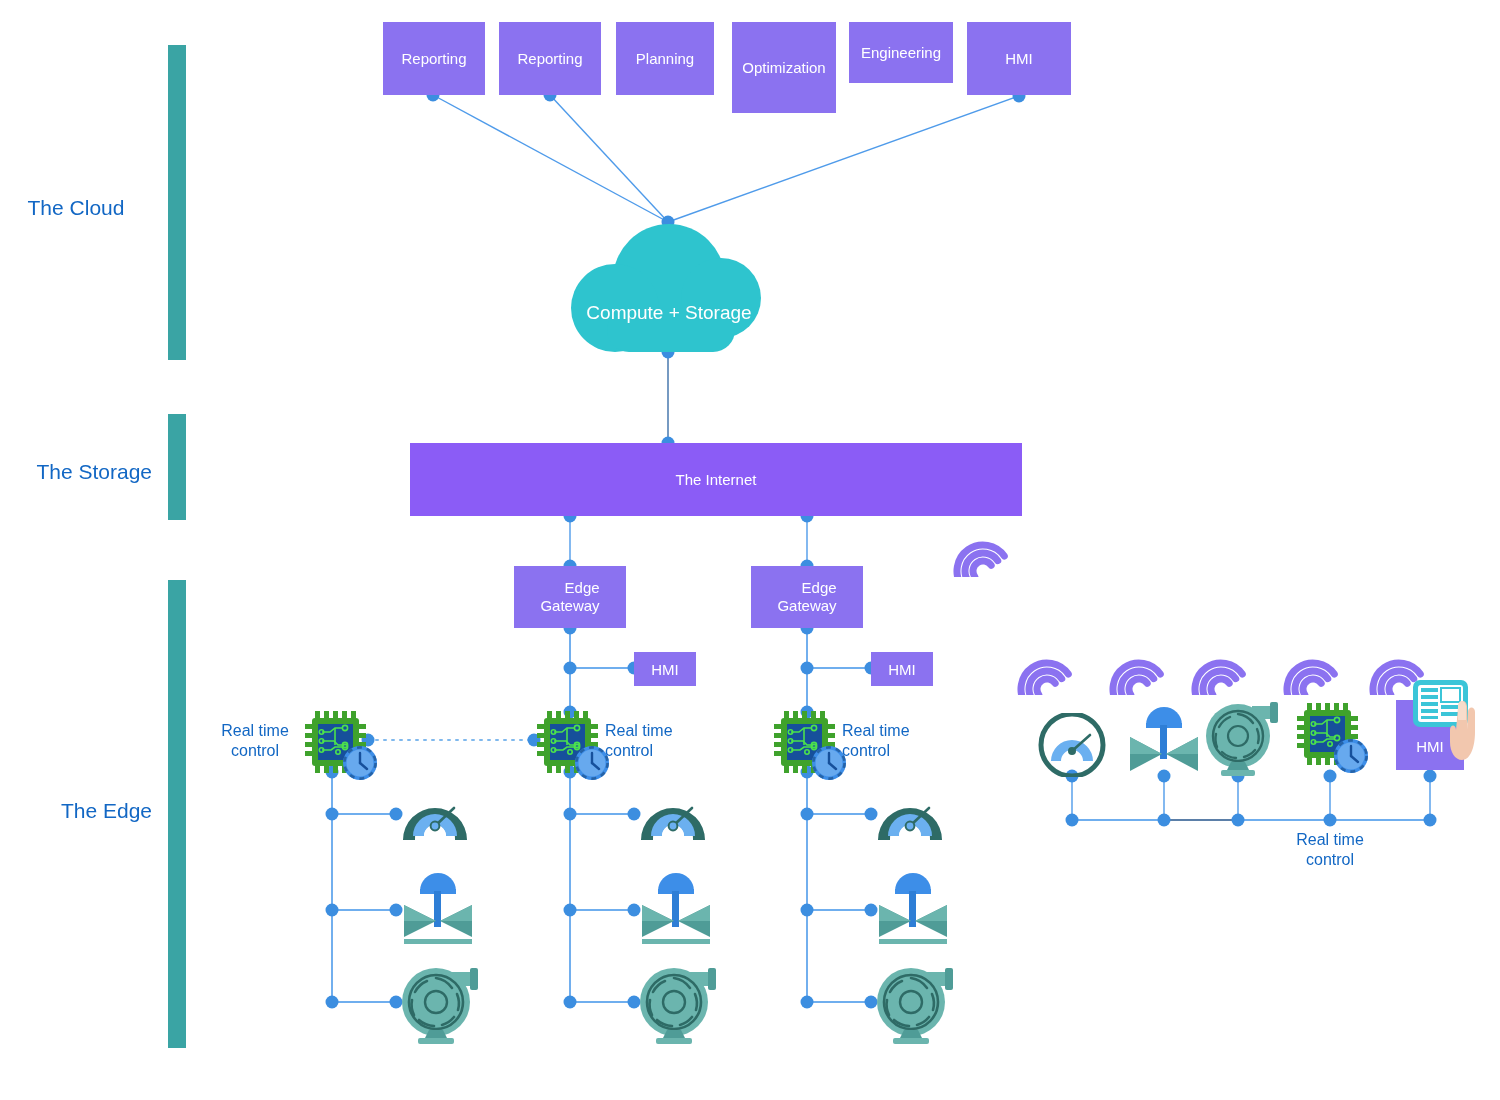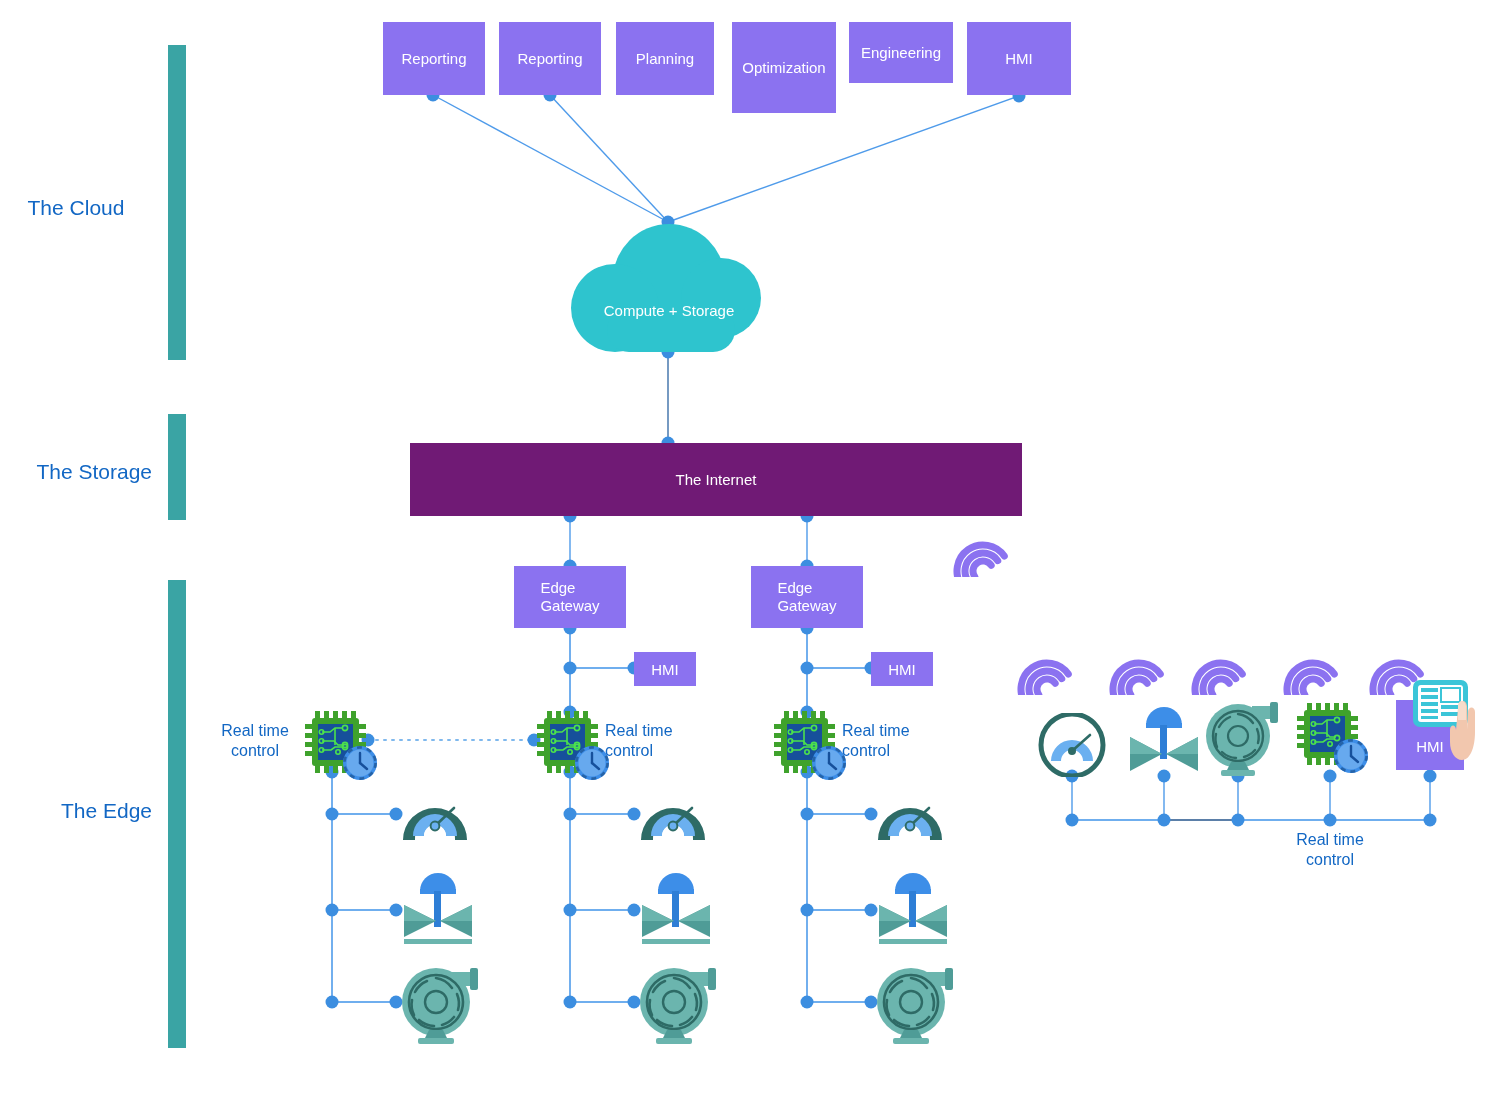--- a/index.html
+++ b/index.html
@@ -3,27 +3,27 @@
 <meta charset="utf-8">
 <style>
   html,body{margin:0;padding:0;background:#ffffff;}
   body{width:1500px;height:1100px;font-family:"Liberation Sans","DejaVu Sans",sans-serif;}
   #stage{position:relative;width:1500px;height:1100px;overflow:hidden;background:#fff;}
   #wires{position:absolute;left:0;top:0;width:1500px;height:1100px;}
   .layer-bar{position:absolute;background:#3AA4A4;}
   .layer-label{position:absolute;color:#1267C4;font-size:21px;white-space:nowrap;text-align:right;}
   .app-box{position:absolute;background:#8B72F0;color:#ffffff;display:flex;align-items:center;
            justify-content:center;font-size:15px;text-align:center;line-height:1.15;}
-  .net-bar{position:absolute;background:#701a75;color:#fff;display:flex;align-items:center;
+  .net-bar{position:absolute;background:#8b5cf6;color:#fff;display:flex;align-items:center;
            justify-content:center;font-size:15px;}
   .gw-box{position:absolute;background:#8B72F0;color:#fff;display:flex;align-items:center;
-          justify-content:center;font-size:15px;text-align:left;line-height:1.2;}
+          justify-content:center;font-size:15px;text-align:right;line-height:1.2;}
   .hmi-box{position:absolute;background:#8B72F0;color:#fff;display:flex;align-items:center;
            justify-content:center;font-size:15px;}
-  .cloud-label{position:absolute;color:#fff;font-size:15px;white-space:nowrap;
+  .cloud-label{position:absolute;color:#fff;font-size:19px;white-space:nowrap;
                text-align:center;pointer-events:none;}
   .rtc-label{position:absolute;color:#1267C4;font-size:16px;line-height:1.25;text-align:center;
              white-space:nowrap;}
   .icon{position:absolute;}
 </style>
 </head>
 <body>
 
 <div id="stage">
 

